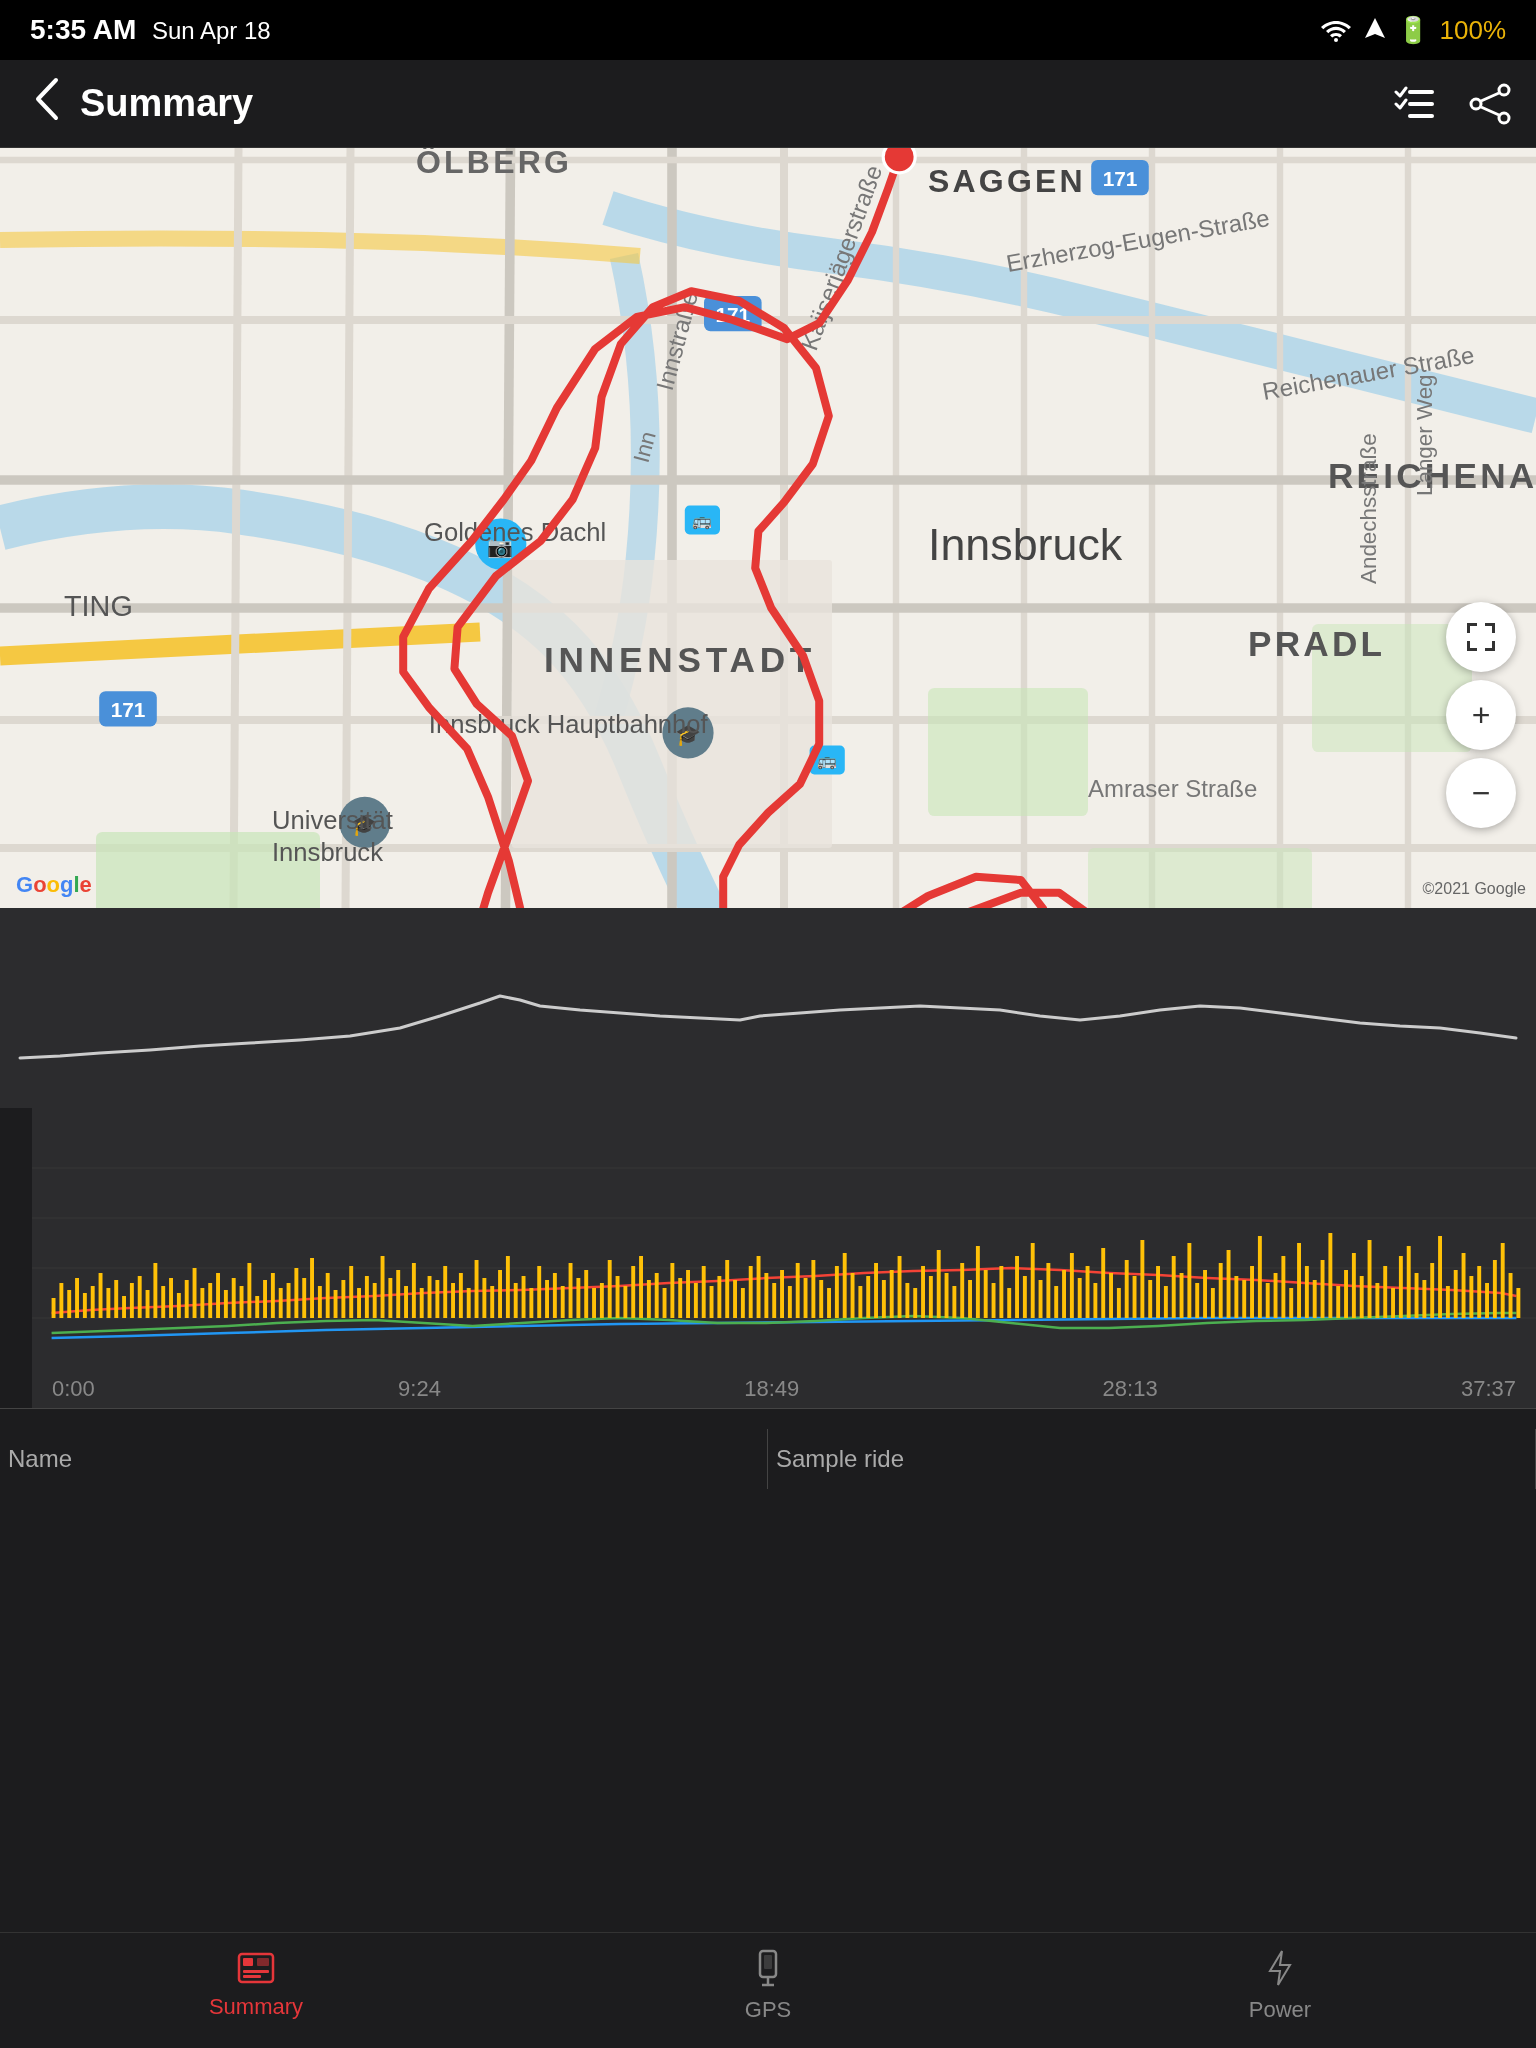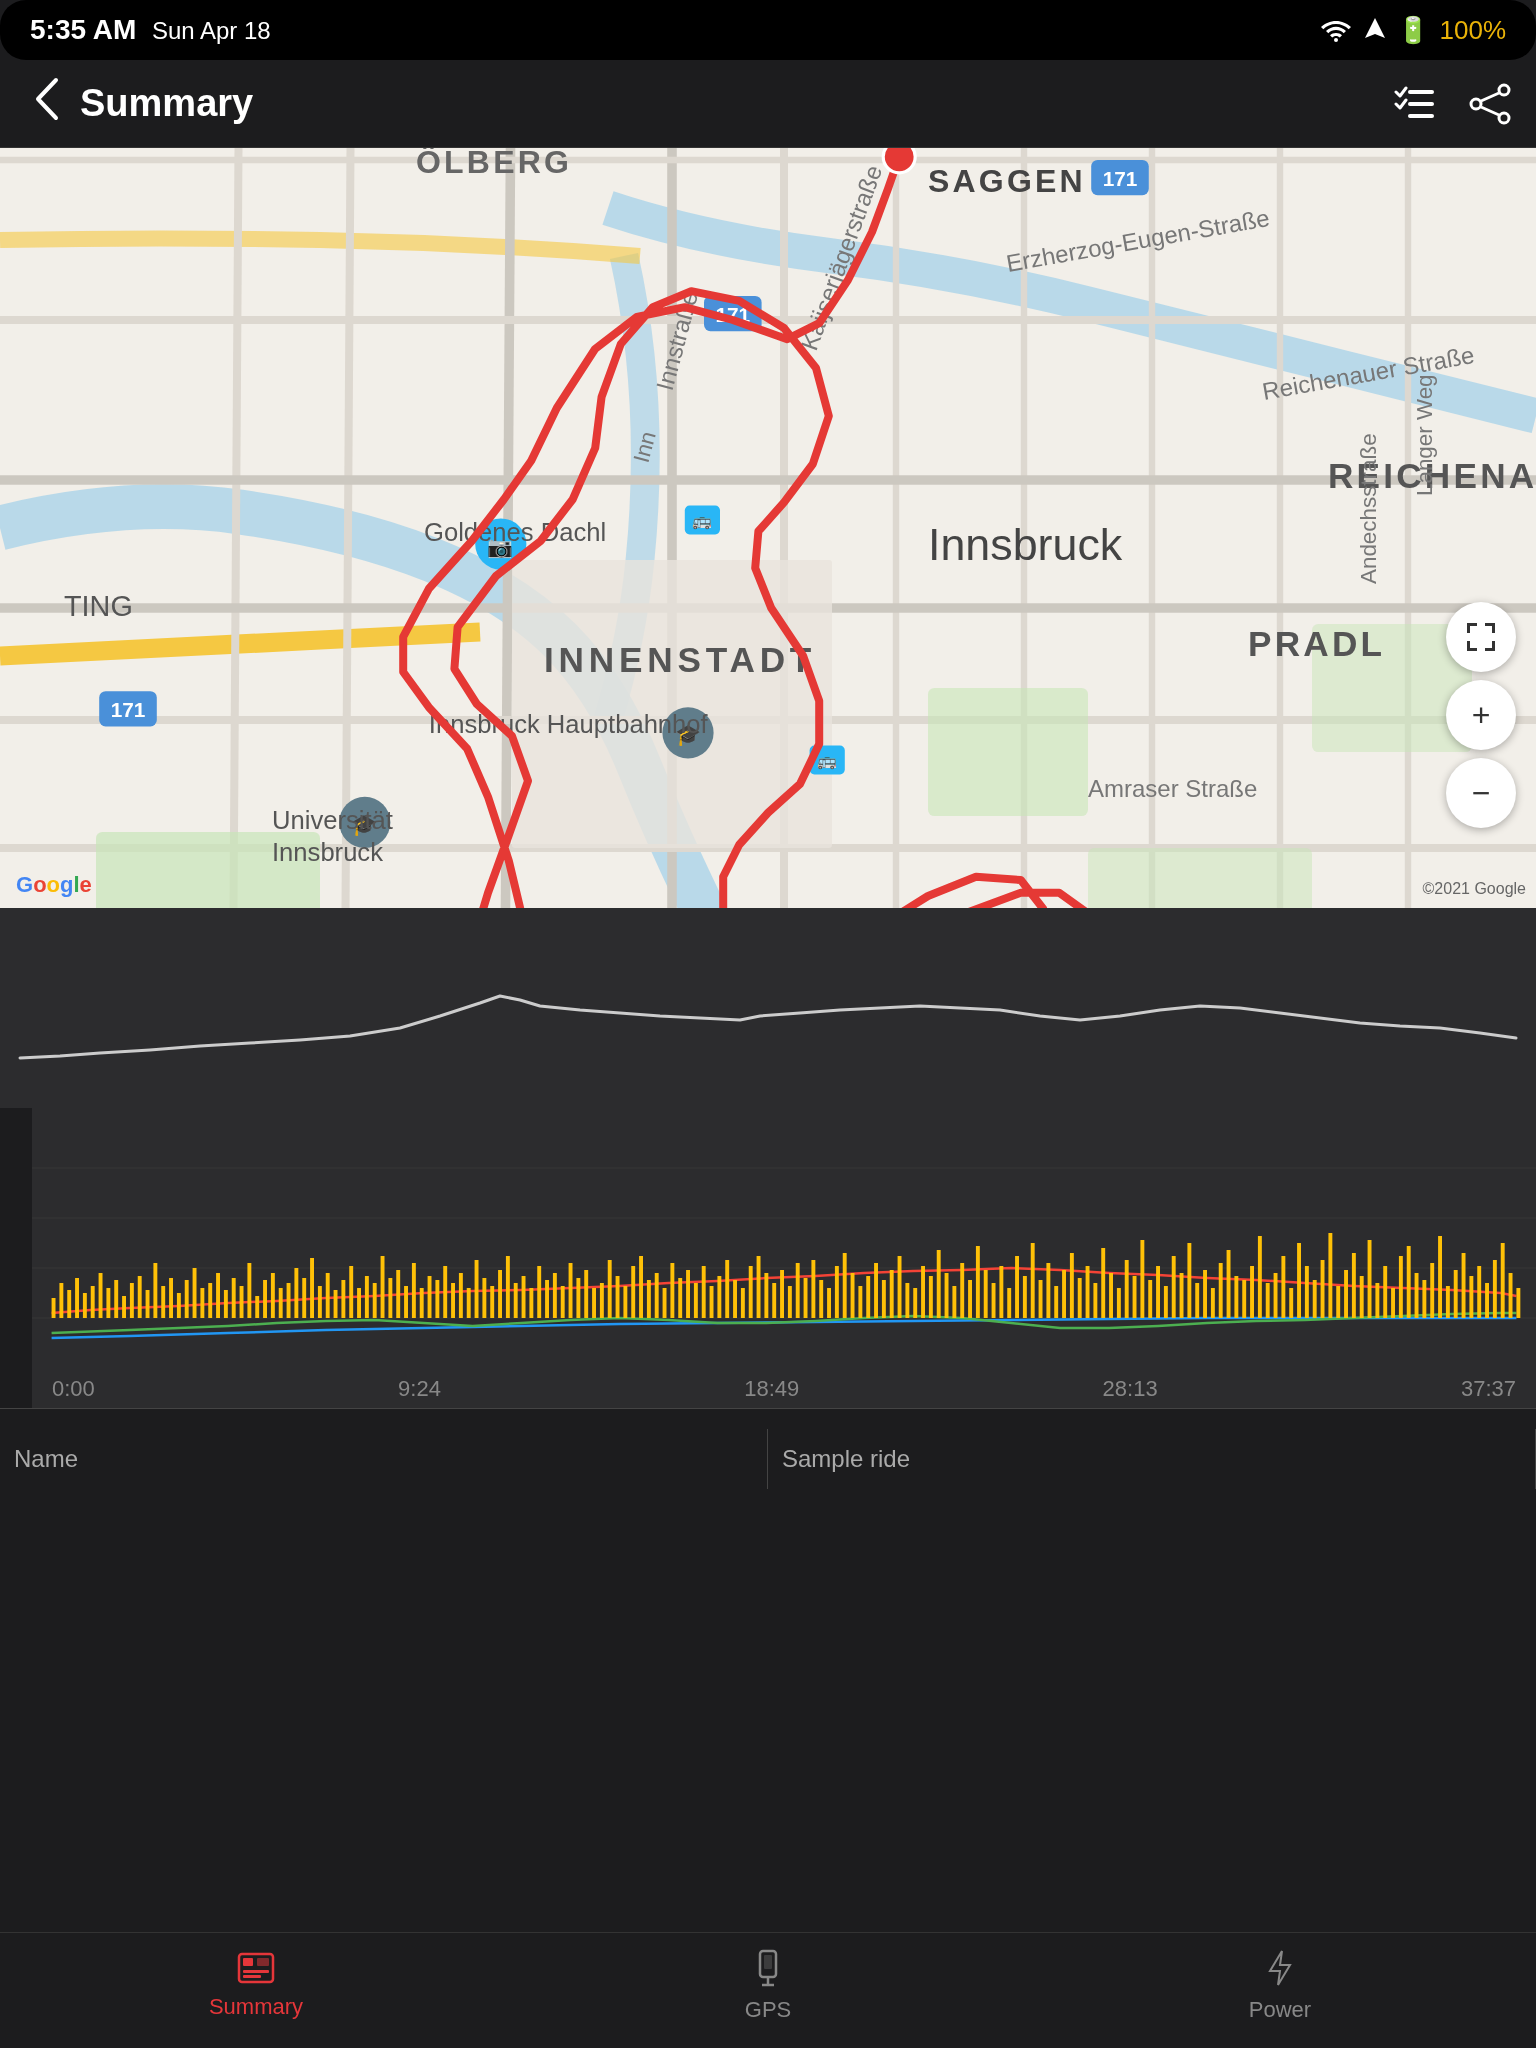--- a/index.html
+++ b/index.html
@@ -15,21 +15,20 @@
     }
 
     
     .status-bar {
       background: #000;
       height: 60px;
       display: flex;
       align-items: center;
       justify-content: space-between;
       padding: 0 30px;
-      border-radius: 26px;
     }
     .status-time {
       font-size: 28px;
       font-weight: 600;
       color: #fff;
     }
     .status-right {
       display: flex;
       align-items: center;
       gap: 12px;
@@ -188,21 +187,21 @@
     
     .table-preview {
       background: #1c1c1e;
       height: 100px;
       border-top: 1px solid #444;
       display: flex;
       align-items: center;
     }
     .table-cell {
       flex: 1;
-      padding: 16px 14px;
+      padding: 16px 8px;
       border-right: 1px solid #444;
     }
     .table-header-text {
       color: #aaa;
       font-size: 24px;
     }
 
     
     .bottom-nav {
       position: fixed;

